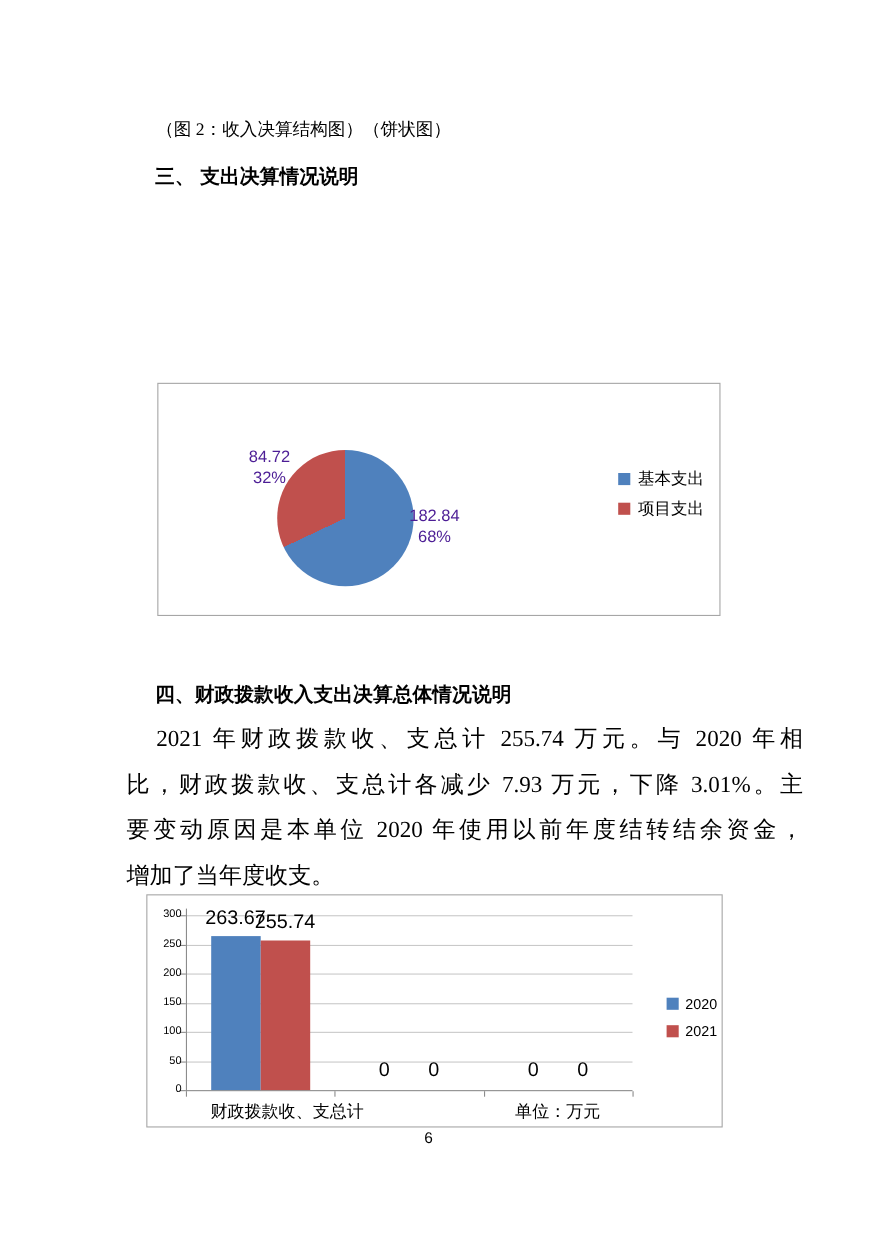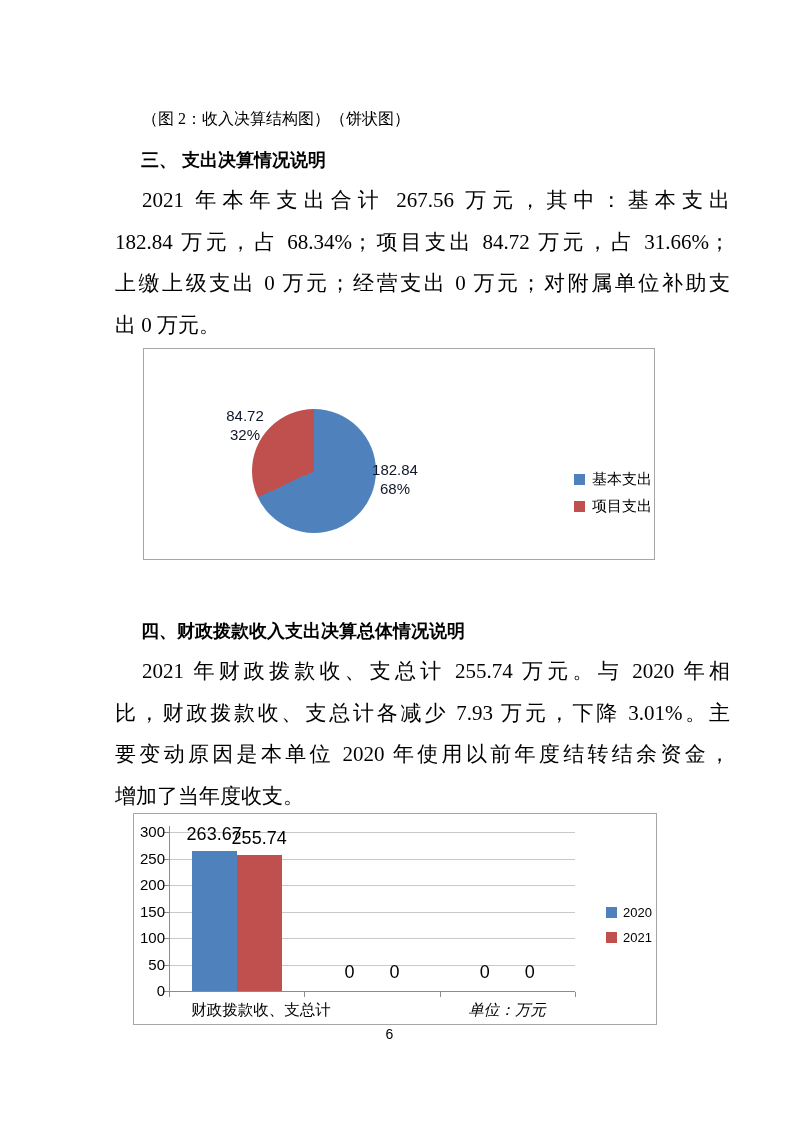--- a/index.html
+++ b/index.html
@@ -20,69 +20,63 @@
   .pline.indent { text-indent:27px; }
 
   
   .chart-box { position:absolute; background:#fff; border:1.5px solid #a6a6a6; box-sizing:border-box; }
   #pie-box { left:143px; top:348px; width:512px; height:212px; }
   #bar-box { left:133px; top:813px; width:524px; height:212px; }
 
   
   .pie { position:absolute; left:108px; top:60px; width:124px; height:124px; border-radius:50%; }
   .pie-label { position:absolute; font-family:"Liberation Sans","DejaVu Sans",sans-serif;
-               font-size:15px; line-height:18.5px; text-align:center; color:#0f172a; }
+               font-size:15px; line-height:18.5px; text-align:center; color:#4c1d95; }
   .pie-label-left  { left:70px;  top:58px;  width:62px; }
   .pie-label-right { left:217px; top:112px; width:68px; }
 
   .legend { position:absolute; display:flex; flex-direction:column; }
   .legend-row { display:flex; align-items:center; }
   .swatch { display:inline-block; flex:0 0 auto; }
-  #pie-legend { left:430px; top:79px; gap:12px;margin-top:44px; }
+  #pie-legend { left:418px; top:79px; gap:12px; }
   #pie-legend .swatch { width:11px; height:11px; margin-right:7px; }
   #pie-legend .legend-row { height:15px; font-family:"Liberation Sans","DejaVu Sans",sans-serif; font-size:15px; }
   #bar-legend { left:472px; top:91px; gap:10px; }
   #bar-legend .swatch { width:11px; height:11px; margin-right:6px; }
   #bar-legend .legend-row { height:15px; font-family:"Liberation Sans","DejaVu Sans",sans-serif; font-size:13px; }
 
   
   .bar-plot { position:absolute; left:0; top:0; width:524px; height:212px; }
   .gridline { position:absolute; left:36px; width:405px; height:1px; background:#c9c9c9; }
   .axis-y { position:absolute; left:35px; top:12px; width:1.3px; height:165.5px; background:#8c8c8c; }
   .axis-x { position:absolute; left:35px; top:177px; width:406px; height:1.3px; background:#8c8c8c; }
   .ytick { position:absolute; left:29px; width:6px; height:1px; background:#8c8c8c; }
   .xtick { position:absolute; top:178px; width:1px; height:5px; background:#8c8c8c; }
   .ytick-label { position:absolute; left:0; width:31px; text-align:right;
-                 font-family:"Liberation Sans","DejaVu Sans",sans-serif; font-size:15px; line-height:16px; }
+                 font-family:"Liberation Sans","DejaVu Sans",sans-serif; font-size:10px; line-height:16px; }
   .vbar { position:absolute; }
   .bar-label { position:absolute; text-align:center;
                font-family:"Liberation Sans","DejaVu Sans",sans-serif; font-size:18px; line-height:15px; }
   .cat-label { position:absolute; top:186px; text-align:center; white-space:nowrap;
                font-family:"Liberation Sans","DejaVu Sans",sans-serif; font-size:15.5px; }
   .cat-label.cat-0 { left:42px;  width:170px; }
-  .cat-label.cat-2 { left:288px; width:170px;font-style:italic; }
+  .cat-label.cat-2 { left:288px; width:170px; }
 
   .page-number { position:absolute; left:0; top:1026px; width:779px; text-align:center;
                  font-family:"Liberation Sans","DejaVu Sans",sans-serif; font-size:14px; }
 </style>
 </head>
 <body>
 
 <div class="page">
 
   <div class="docline caption" style="top:98px">（图 2：收入决算结构图）（饼状图）</div>
 
   <div class="docline heading" style="top:140px">三、 支出决算情况说明</div>
 
-  <div class="para" style="top:180px">
-    <div class="pline fill indent">2021 年本年支出合计 267.56 万元，其中：基本支出</div>
-    <div class="pline fill">182.84 万元，占 68.34%；项目支出 84.72 万元，占 31.66%；</div>
-    <div class="pline fill">上缴上级支出 0 万元；经营支出 0 万元；对附属单位补助支</div>
-    <div class="pline">出 0 万元。</div>
-  </div>
 
   <div class="chart-box" id="pie-box">
     <div class="pie" style="background: conic-gradient(rgb(79, 129, 189) 0deg, rgb(79, 129, 189) 244.8deg, rgb(192, 80, 77) 244.8deg, rgb(192, 80, 77) 360deg);"></div>
     <div class="pie-label pie-label-left">
       <div>84.72</div>
       <div>32%</div>
     </div>
     <div class="pie-label pie-label-right">
       <div>182.84</div>
       <div>68%</div>

